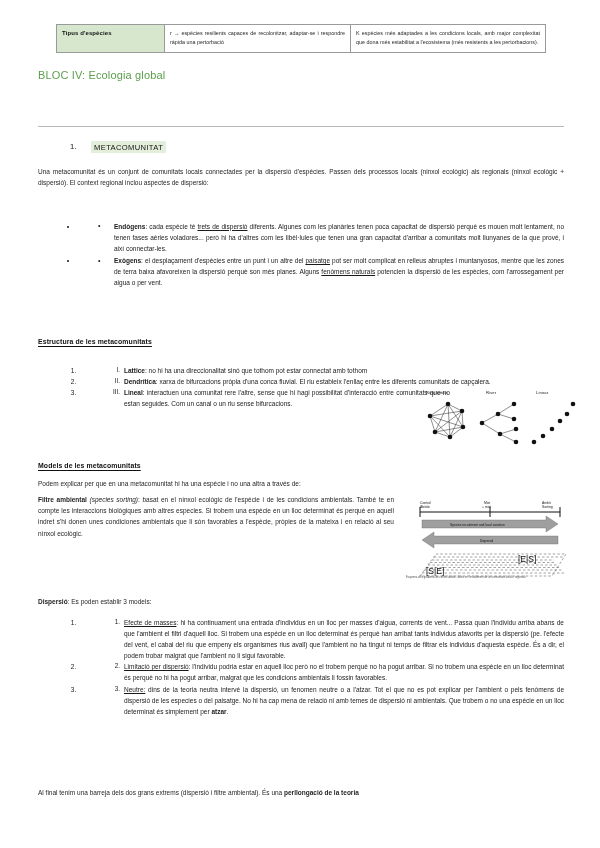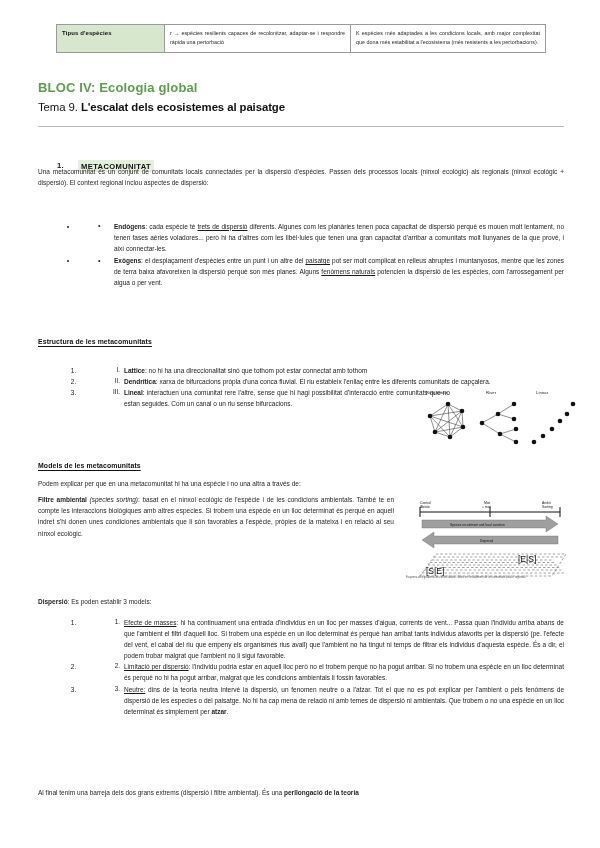--- a/index.html
+++ b/index.html
@@ -43,24 +43,24 @@
     letter-spacing: .1px;
     text-align: left;
     color: #111;
   }
   .top-table td.c2 { width: 186px; }
   .top-table td.c3 { width: 195px; }
 
   
   .bloc-line {
     position: absolute;
-    left: 38px; top: 80px;
-    font-size: 13px;
+    left: 38px; top: 69px;
+    font-size: 11px;
     color: #5c9e4e;
-    font-weight: bold;
+    font-weight: normal;
     letter-spacing: .15px;
   }
   .tema-line {
     position: absolute;
     left: 38px; top: 101px;
     font-size: 11.4px;
     color: #111;
     letter-spacing: -.1px;
     white-space: nowrap;
   }
@@ -69,26 +69,25 @@
   .header-rule {
     position: absolute;
     left: 38px; top: 126px;
     width: 526px; height: 1px;
     background: #b8b8b8;
   }
 
   
   .sec-head {
     position: absolute;
-    left: 57px; top: 142px;
+    left: 70px; top: 142px;
     font-size: 7.6px;
-    font-weight: bold;
+    font-weight: normal;
     letter-spacing: .35px;
     color: #111;
-    margin-top: 19px;
   }
   .sec-head .num { margin-right: 14px; }
   .sec-head .hl { background: #e3efdb; padding: 1.5px 3px 2px 3px; }
 
   
   .body-text {
     position: absolute;
     font-size: 6.5px;
     line-height: 1.72;
     text-align: justify;
@@ -217,23 +216,20 @@
     <tbody>
       <tr>
         <td class="label-cell">Tipus d'espècies</td>
         <td class="c2">r → espécies resilients capaces de recolonitzar, adaptar-se i respondre ràpida una pertorbació</td>
         <td class="c3">K espécies més adaptades a les condicions locals, amb major complexitat que dona més estabilitat a l'ecosistema   (més resistents a  les pertorbacions).</td>
       </tr>
     </tbody>
   </table>
 
   <div class="bloc-line">BLOC IV: Ecologia global</div>
-  <div class="tema-line">
-    <span class="reg">Tema 9. </span><span class="bld">L'escalat dels ecosistemes al paisatge</span>
-  </div>
   <div class="header-rule"></div>
 
   <div class="sec-head">
     <span class="num">1.</span><span class="hl">METACOMUNITAT</span>
   </div>
 
   <div class="body-text p-intro">Una metacomunitat és un conjunt de comunitats locals connectades per la dispersió d'espècies. Passen dels processos locals (ninxol ecològic) als regionals (ninxol ecològic + dispersió). El context regional inclou aspectes de dispersió:</div>
 
   <ul class="bullet-list">
     <li>

